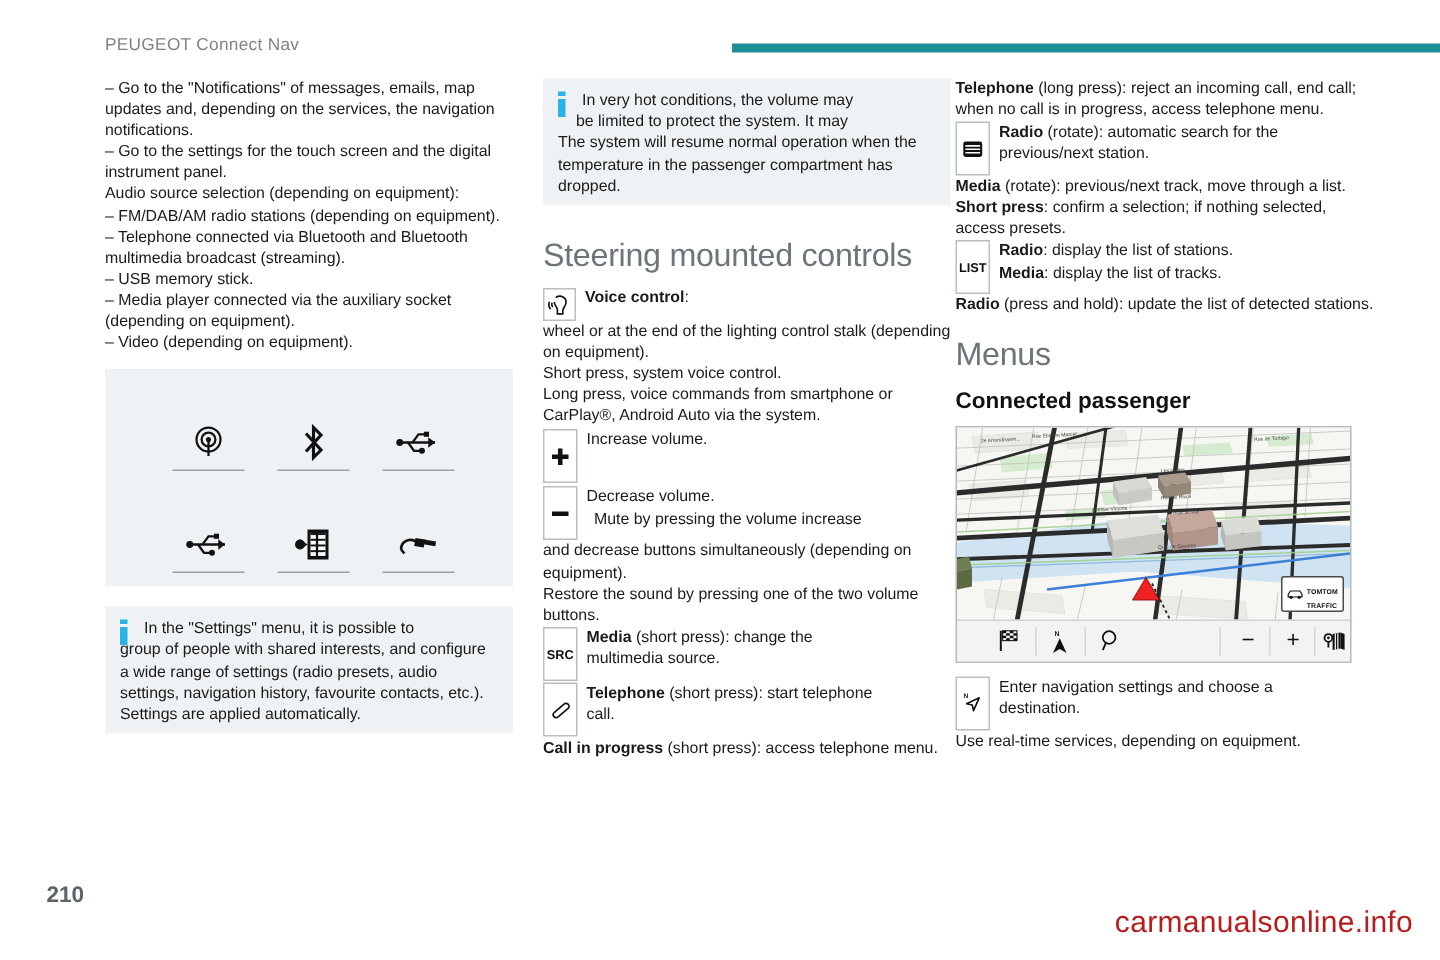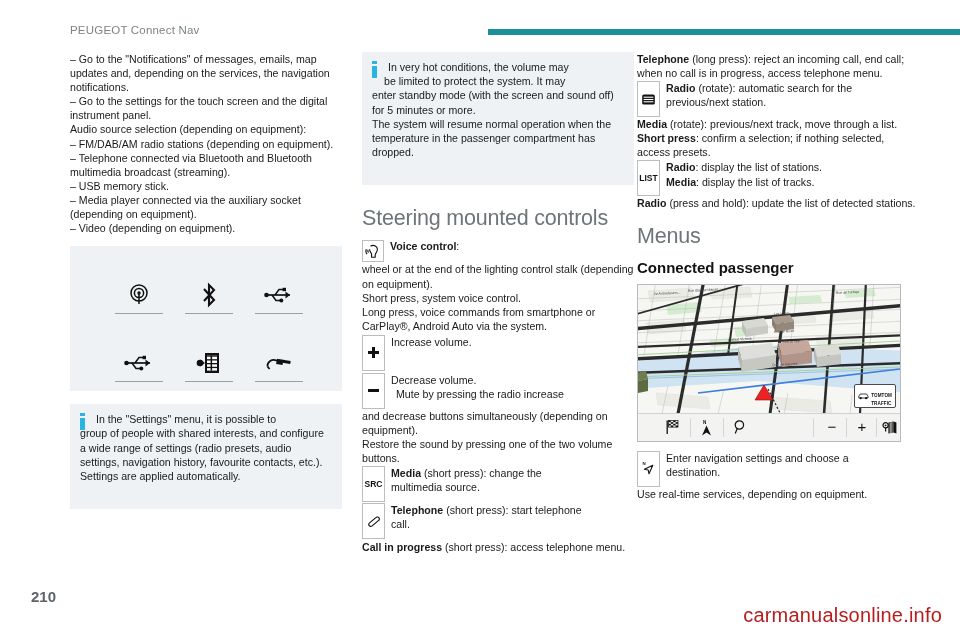--- a/index.html
+++ b/index.html
@@ -27,21 +27,21 @@
   
   .col{position:absolute;top:52px;width:272px;font-size:10.6px;line-height:14.1px;}
   .col p{margin:0;}
   .c1{left:70px;}
   .c2{left:362px;}
   .c3{left:637px;width:280px;}
   .para{margin:0;}
   
   .infobox{
     background:#eef2f4;
-    padding:8px 10px 26px 10px;
+    padding:8px 10px 6px 10px;
     position:relative;
     font-size:10.6px;line-height:14.2px;
   }
   .infobox .i-icon{
     position:absolute;left:10px;top:9px;
     width:5px;height:17px;
   }
   .i-icon .dot{position:absolute;left:0;top:0;width:5px;height:3px;background:#2ab4e4;}
   .i-icon .bar{position:absolute;left:0;top:5px;width:5px;height:12px;background:#2ab4e4;}
   .infobox .ind1{text-indent:16px;}
@@ -234,21 +234,20 @@
 
 <div class="col c2">
 
   <div class="infobox">
     <span class="i-icon">
       <span class="dot"></span>
         <span class="bar"></span>
     </span>
     <p class="ind1">In very hot conditions, the volume may</p>
     <p class="ind2">be limited to protect the system. It may</p>
-    <p>enter standby mode (with the screen and sound off) for 5 minutes or more.</p>
     <p>The system will resume normal operation when the temperature in the passenger compartment has dropped.</p>
   </div>
 
   <div style="height:20px"></div>
   <h1 class="h1">Steering mounted controls</h1>
   <div style="height:8px"></div>
 
   <div>
     <span class="keybox flowbox">
       <svg width="19" height="19" viewBox="0 0 19 19">
@@ -274,21 +273,21 @@
   </div>
 
   <div class="keyrow" style="margin-top:2px">
     <span class="keybox sq">
       <svg width="15" height="15" viewBox="0 0 15 15">
           <rect x="2" y="6" width="11" height="3" fill="#111"></rect>
         </svg>
     </span>
     <span class="keytext">
       <span style="display:block">Decrease volume.</span>
-      <span style="display:block;text-indent:5px">Mute by pressing the radio increase</span>
+      <span style="display:block;text-indent:5px">Mute by pressing the volume increase</span>
     </span>
   </div>
   <p>and decrease buttons simultaneously (depending on equipment).</p>
   <p>Restore the sound by pressing one of the two volume buttons.</p>
 
   <div class="keyrow" style="margin-top:1px">
     <span class="keybox sq">SRC</span>
     <span class="keytext">
       <span style="display:block"><b>Media</b><span> (short press): change the</span></span>
       <span style="display:block">multimedia source.</span>

